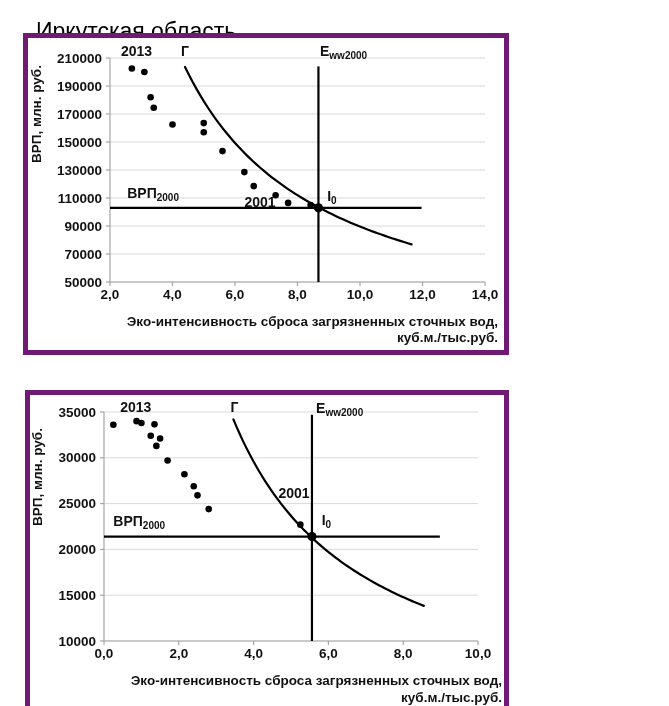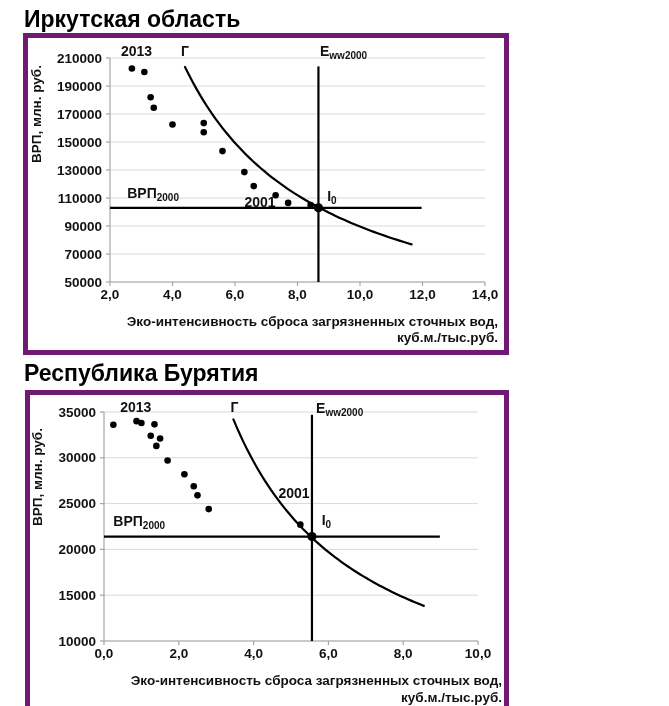--- a/index.html
+++ b/index.html
@@ -1,18 +1,18 @@
 <!DOCTYPE html>
 <html><head>
 <meta charset="utf-8">
 <style>
   html,body{margin:0;padding:0;background:#ffffff;}
   .page{position:relative;width:669px;height:706px;background:#ffffff;overflow:hidden;
         font-family:"Liberation Sans", sans-serif;}
-  .fig-title{position:absolute;margin:4px;font-size:23px;font-weight:bold;color:#000;
+  .fig-title{position:absolute;margin:16px;font-size:23px;font-weight:normal;color:#000;
              letter-spacing:0px;white-space:nowrap;text-align:right;}
   #title-0{left:20px;top:2px;}
   #title-1{left:20px;top:356px;}
   .chart-box{position:absolute;background:#fff;border:5px solid #701a75;}
   #box-0{left:23px;top:33px;width:476px;height:312px;}
   #box-1{left:25px;top:390px;width:474px;height:313px;}
   svg{display:block;}
   svg text{font-family:"Liberation Sans", sans-serif;font-weight:bold;fill:#111;}
   .tick{font-size:13.5px;}
   .axis-label{font-size:13.5px;}
@@ -93,21 +93,20 @@
         <text x="292" y="18" text-anchor="start" class="ann"><tspan>E</tspan><tspan dy="3" class="sub">ww2000</tspan></text>
         <text x="99.1875" y="160.1" text-anchor="start" class="ann"><tspan>ВРП</tspan><tspan dy="3" class="sub">2000</tspan></text>
         <text x="232" y="169.20000000000002" text-anchor="middle" class="ann">2001</text>
         <text x="299.1875" y="162.9" text-anchor="start" class="ann"><tspan>I</tspan><tspan dy="3" class="sub">0</tspan></text>
         <text transform="translate(13,76) rotate(-90)" text-anchor="middle" class="axis-label">ВРП, млн. руб.</text>
         <text x="470" y="288" text-anchor="end" class="axis-label">Эко-интенсивность сброса загрязненных сточных вод,</text>
         <text x="470" y="304" text-anchor="end" class="axis-label">куб.м./тыс.руб.</text>
       </svg>
   </div>
 
-  <h1 class="fig-title" id="title-1">Республика Бурятия</h1>
 
   <div class="chart-box" id="box-1">
     <svg id="chart-1" width="474" height="313" viewBox="0 0 474 313">
         <line x1="74" x2="448" y1="17" y2="17" stroke="#d9d9d9" stroke-width="1"></line>
         <line x1="74" x2="448" y1="62.800000000000004" y2="62.800000000000004" stroke="#d9d9d9" stroke-width="1"></line>
         <line x1="74" x2="448" y1="108.60000000000001" y2="108.60000000000001" stroke="#d9d9d9" stroke-width="1"></line>
         <line x1="74" x2="448" y1="154.4" y2="154.4" stroke="#d9d9d9" stroke-width="1"></line>
         <line x1="74" x2="448" y1="200.20000000000002" y2="200.20000000000002" stroke="#d9d9d9" stroke-width="1"></line>
         <line x1="74" x2="448" y1="246" y2="246" stroke="#d9d9d9" stroke-width="1"></line>
         <line x1="74" x2="74" y1="17" y2="246" stroke="#a6a6a6" stroke-width="1.2"></line>

